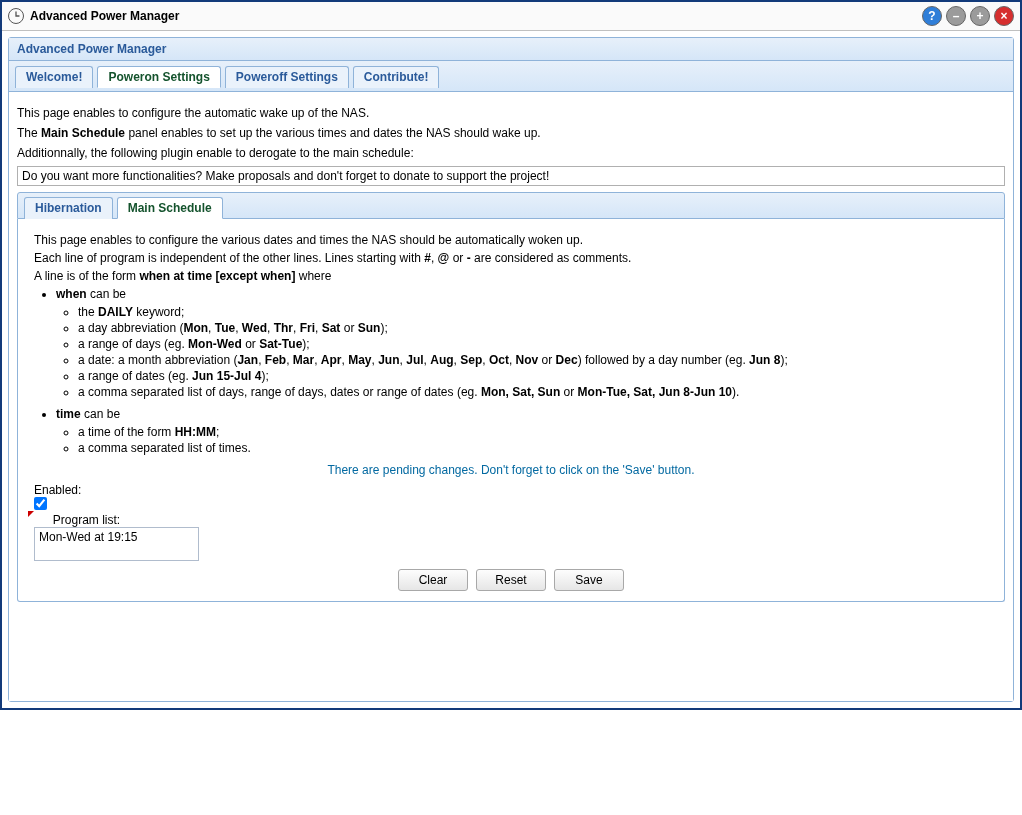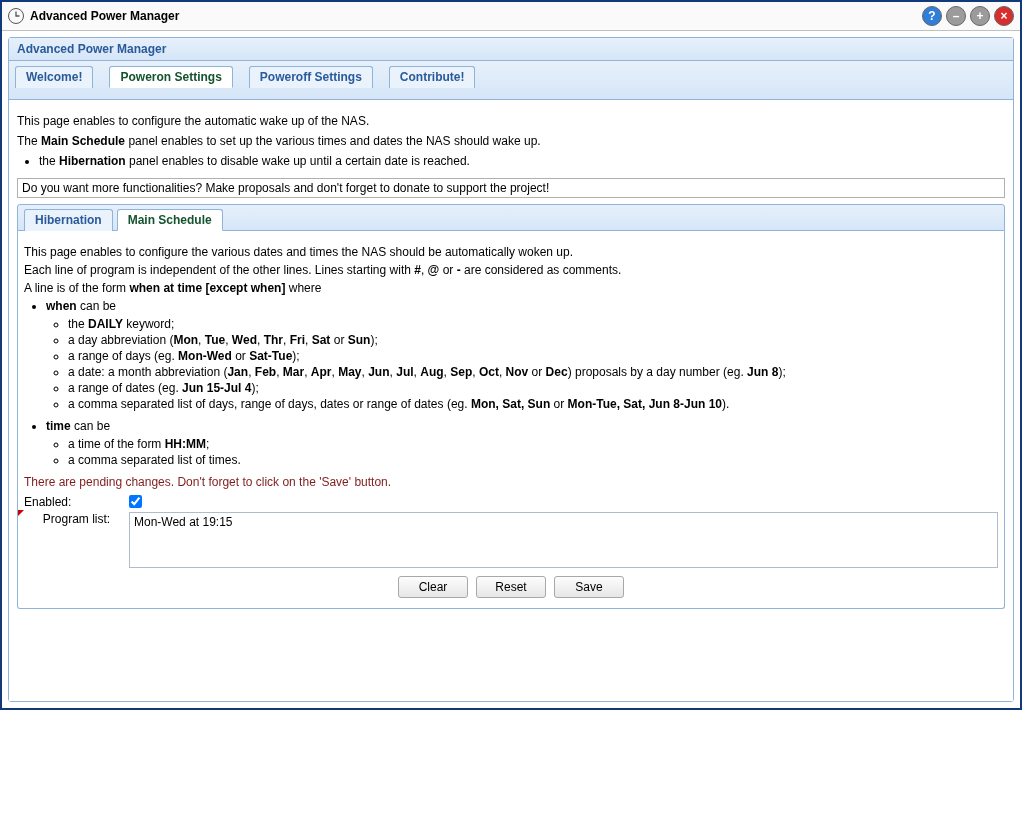--- a/index.html
+++ b/index.html
@@ -65,23 +65,23 @@
   .panel-header {
     background: linear-gradient(#e7f0fa,#d5e6f8);
     border-bottom:1px solid #8fb3d9;
     padding:4px 8px;
     font-weight:bold;
     color:#2a5a9a;
   }
   .tabbar {
     background: linear-gradient(#e7f0fa,#d5e6f8);
     border-bottom:1px solid #8fb3d9;
-    padding:4px 6px 12px 6px;
-    display:flex;
-    gap:16px;
+    padding:4px 6px 4px 6px;
+    display:flex;
+    gap:4px;
   }
   .tab {
     padding:3px 10px;
     background:#eaf2fb;
     border:1px solid #8fb3d9;
     border-bottom:none;
     border-radius:3px 3px 0 0;
     color:#2a5a9a;
     font-weight:bold;
     cursor:pointer;
@@ -116,35 +116,37 @@
     border:1px solid #8fb3d9;
     border-radius:3px 3px 0 0;
     padding:3px 6px 0 6px;
     display:flex;
     gap:4px;
   }
   .subpanel {
     border:1px solid #8fb3d9;
     border-top:none;
     border-radius:0 0 3px 3px;
-    padding:10px 6px;
+    padding:10px 16px;
   }
   .subpanel p { margin:4px 0; }
   .subpanel ul { margin:4px 0 8px 22px; padding:0;}
   .subpanel ul li { list-style: disc; margin:2px 0; }
   .subpanel ul ul li { list-style: circle; }
 
   .pending {
-    color:#7f1d1d;
+    color:#0369a1;
     margin:6px 0 6px 0;
+    text-align:center;
   }
   .form-row {
     display:flex;
     align-items:flex-start;
     margin:3px 0;
+    flex-direction:column;
   }
   .form-row .lbl { width:105px; }
   .dirty-marker {
     width:0;height:0;border-left:6px solid #c00;border-bottom:6px solid transparent;
     position:relative; left:-3px; top:0;
   }
   .form-row textarea {
     flex:1;
     height:56px;
     resize:none;
@@ -199,25 +201,21 @@
         <div class="tab">Poweroff Settings</div>
         <div class="tab">Contribute!</div>
       </div>
       <div class="tab-content">
 
         <div class="intro">
           <p>This page enables to configure the automatic wake up of the NAS.</p>
           <p>
             <span>The </span><b>Main Schedule</b><span> panel enables to set up the various times and dates the NAS should wake up.</span>
           </p>
-          <ul>
-            <li>
-              <span>the </span><b>Hibernation</b><span> panel enables to disable wake up until a certain date is reached.</span>
-            </li>
-          </ul>
+          <p>Additionnally, the following plugin enable to derogate to the main schedule:</p>
         </div>
 
         <div class="funcbox">Do you want more functionalities? Make proposals and don't forget to donate to support the project!</div>
 
         <div class="subtabbar">
           <div class="tab">Hibernation</div>
           <div class="tab active">Main Schedule</div>
         </div>
         <div class="subpanel">
 
@@ -227,21 +225,21 @@
           </p>
           <p>
             <span>A line is of the form </span><b>when at time [except when]</b><span> where</span>
           </p>
           <ul>
             <li><b>when</b><span> can be</span>
               <ul>
                 <li><span>the </span><b>DAILY</b><span> keyword;</span></li>
                 <li><span>a day abbreviation (</span><b>Mon</b>, <b>Tue</b>, <b>Wed</b>, <b>Thr</b>, <b>Fri</b>, <b>Sat</b><span> or </span><b>Sun</b><span>);</span></li>
                 <li><span>a range of days (eg. </span><b>Mon-Wed</b><span> or </span><b>Sat-Tue</b><span>);</span></li>
-                <li><span>a date: a month abbreviation (</span><b>Jan</b>, <b>Feb</b>, <b>Mar</b>, <b>Apr</b>, <b>May</b>, <b>Jun</b>, <b>Jul</b>, <b>Aug</b>, <b>Sep</b>, <b>Oct</b>, <b>Nov</b><span> or </span><b>Dec</b><span>) proposals by a day number (eg. </span><b>Jun 8</b><span>);</span></li>
+                <li><span>a date: a month abbreviation (</span><b>Jan</b>, <b>Feb</b>, <b>Mar</b>, <b>Apr</b>, <b>May</b>, <b>Jun</b>, <b>Jul</b>, <b>Aug</b>, <b>Sep</b>, <b>Oct</b>, <b>Nov</b><span> or </span><b>Dec</b><span>) followed by a day number (eg. </span><b>Jun 8</b><span>);</span></li>
                 <li><span>a range of dates (eg. </span><b>Jun 15-Jul 4</b><span>);</span></li>
                 <li><span>a comma separated list of days, range of days, dates or range of dates (eg. </span><b>Mon, Sat, Sun</b><span> or </span><b>Mon-Tue, Sat, Jun 8-Jun 10</b><span>).</span></li>
               </ul>
             </li>
             <li><b>time</b><span> can be</span>
               <ul>
                 <li><span>a time of the form </span><b>HH:MM</b><span>;</span></li>
                 <li>a comma separated list of times.</li>
               </ul>
             </li>

